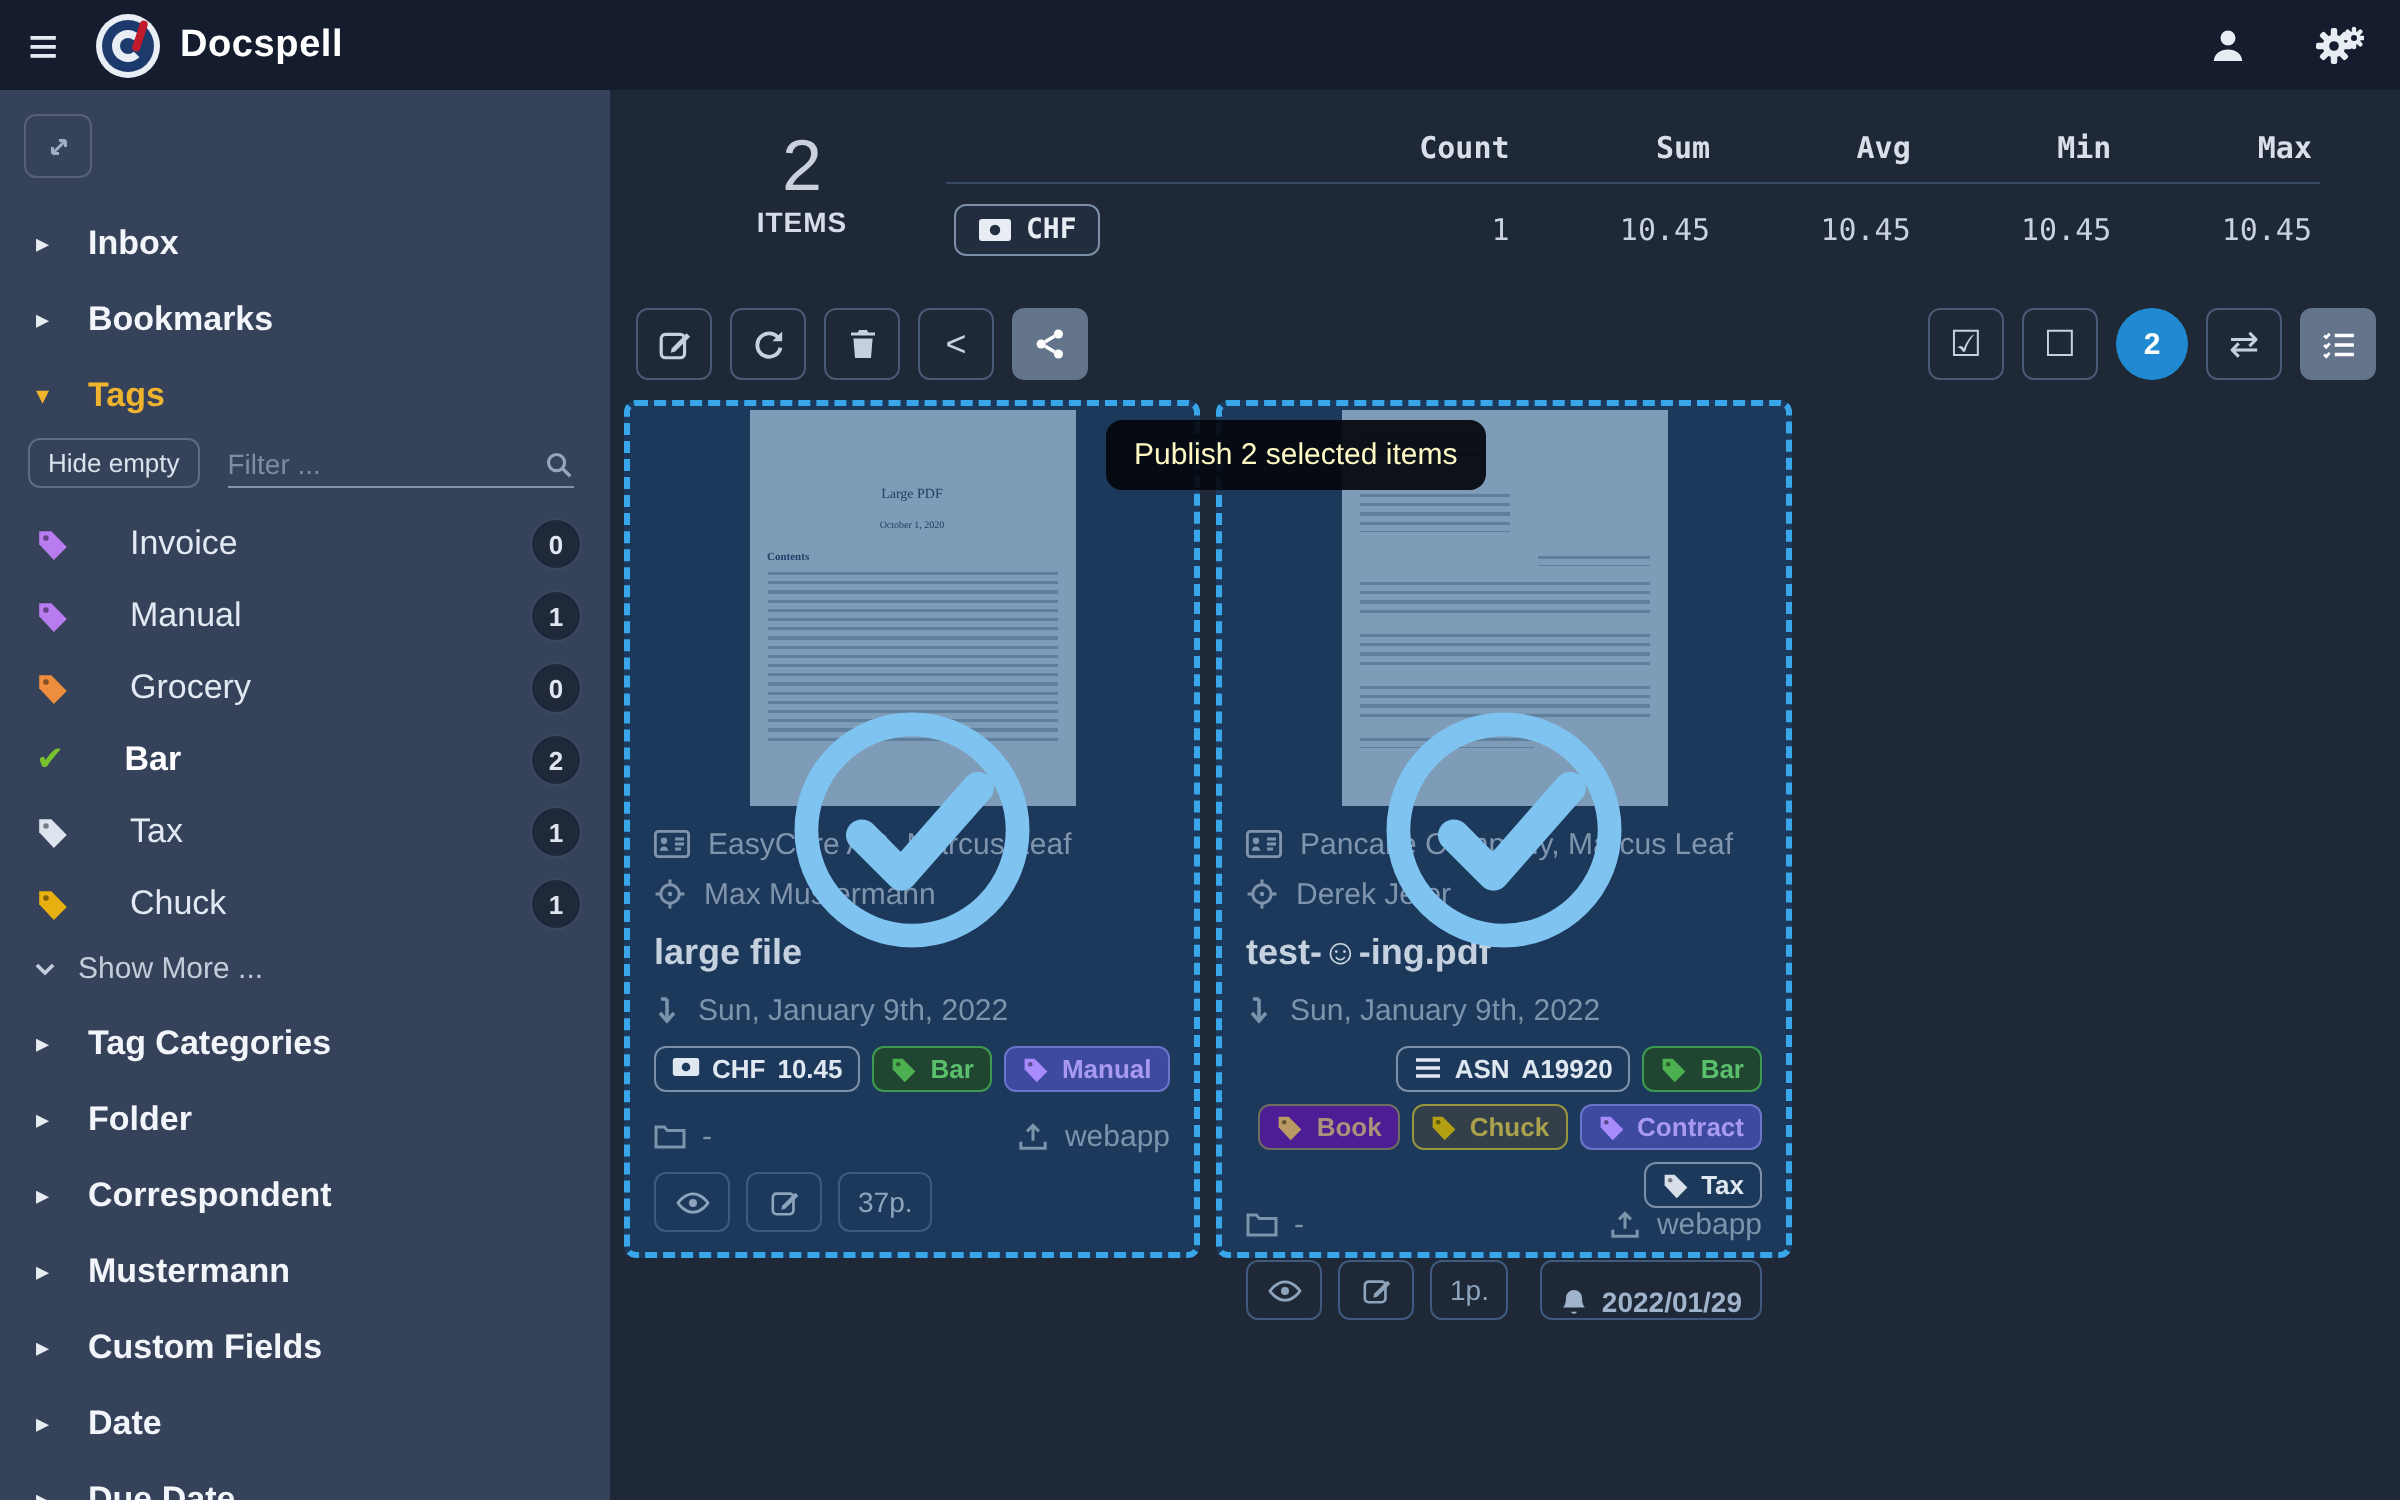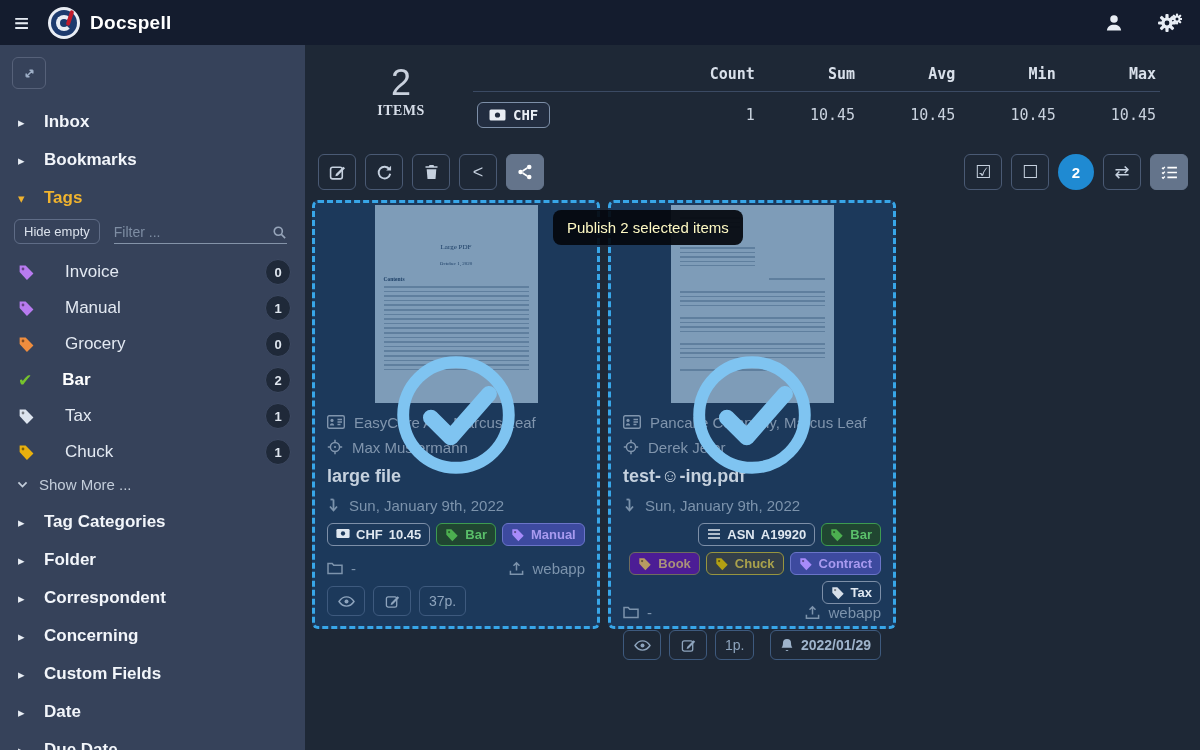--- a/index.html
+++ b/index.html
@@ -39,21 +39,21 @@
   .check-glyph { color:#76c32d; font-weight:bold; font-size:17px; }
   .show-more { display:flex; align-items:center; gap:10px; padding:6px 18px 10px 16px; font-size:15px; color:#c3cdda; cursor:pointer; }
   .icon { display:inline-flex; flex:none; }
 
   
   .main { flex:1; position:relative; display:flex; flex-direction:column; }
 
   .stats-row { display:flex; align-items:flex-start; padding:14px 40px 2px 50px; }
   .items-count { width:92px; text-align:center; margin-top:4px; }
   .items-count .big { font-size:36px; color:#c9d1dd; line-height:1.1; font-weight:400; }
-  .items-count .lbl { font-size:14px; font-weight:bold; color:#d6dde8; letter-spacing:.5px; font-family:Liberation Serif, serif; }
+  .items-count .lbl { font-size:14px; font-weight:bold; color:#d6dde8; letter-spacing:.5px; font-family:Liberation Sans, sans-serif; }
   .stats-table { flex:1; margin-left:26px; border-collapse:collapse; font-family:"DejaVu Sans Mono",monospace; }
   .stats-table th { font-size:15px; color:#d9e0ea; text-align:right; padding:6px 4px 8px; font-weight:bold; }
   .stats-table td { font-size:15px; color:#c9d2de; text-align:right; padding:10px 4px; }
   .stats-table thead tr { border-bottom:1px solid #3b4a63; }
   .stats-table .c0 { width:27%; text-align:left; }
   .cur-badge { display:inline-flex; align-items:center; gap:7px; border:1px solid #7d8fa8; border-radius:6px; padding:4px 11px; color:#e8edf4; font-size:14px; font-weight:bold; background:#222d40; }
 
   .toolbar { display:flex; align-items:center; gap:9px; padding:14px 12px 10px 13px; }
   .tool-btn { width:38px; height:36px; border:1px solid #4a5a74; border-radius:6px; background:transparent; color:#c6d1df; display:flex; align-items:center; justify-content:center; cursor:pointer; font-size:17px; font-weight:bold; font-family:inherit; }
   .tool-btn.active { background:#64748b; border-color:#64748b; color:#fff; }
@@ -87,21 +87,21 @@
   .badge { display:inline-flex; align-items:center; gap:6px; border:1px solid #7d8fa8; border-radius:6px; padding:3px 8px; font-size:13px; font-weight:bold; color:#dfe7f0; }
   .badge .icon { width:14px; height:14px; }
   .b-green { border-color:#3d9b50; background:#204631; color:#5abf6a; }
   .b-indigo { border-color:#6a74c8; background:#3d4a9f; color:#a89af0; }
   .b-tan { border-color:#6f6d5e; background:#4c1d95; color:#a8927a; }
   .b-olive { border-color:#97953f; background:#333f49; color:#aaa24c; }
   .folder-row { display:flex; align-items:center; gap:8px; font-size:15px; color:#7c93ac; margin-top:auto; }
   .src { margin-left:auto; display:flex; align-items:center; gap:8px; }
   .card-footer { display:flex; align-items:center; gap:8px; margin-top:9px; }
   .f-btn { min-width:38px; height:30px; border:1px solid #3e5a7e; border-radius:6px; background:transparent; color:#8ea4bd; display:flex; align-items:center; justify-content:center; font-size:14px; padding:0 9px; cursor:pointer; font-family:inherit; }
-  .f-btn.due { margin-left:auto; font-weight:bold; color:#9fb4cc; gap:7px; }
+  .f-btn.due { margin-left:auto; font-weight:bold; color:#9fb4cc; gap:7px;align-items:flex-end; }
 
   .tooltip { position:absolute; left:248px; top:10px; background:rgba(4,8,14,.93); color:#fef9c3; font-size:15px; padding:9px 14px; border-radius:8px; z-index:20; white-space:nowrap; }
 
   svg { display:block; }
 </style>
 </head>
 <body>
 
 <div class="navbar">
   <div class="hamburger">≡</div>
@@ -250,21 +250,21 @@
     <div class="side-item">
       <span class="caret">▸</span>
       <span>Folder</span>
     </div>
     <div class="side-item">
       <span class="caret">▸</span>
       <span>Correspondent</span>
     </div>
     <div class="side-item">
       <span class="caret">▸</span>
-      <span>Concerning</span>
+      <span>Mustermann</span>
     </div>
     <div class="side-item">
       <span class="caret">▸</span>
       <span>Custom Fields</span>
     </div>
     <div class="side-item">
       <span class="caret">▸</span>
       <span>Date</span>
     </div>
     <div class="side-item">

